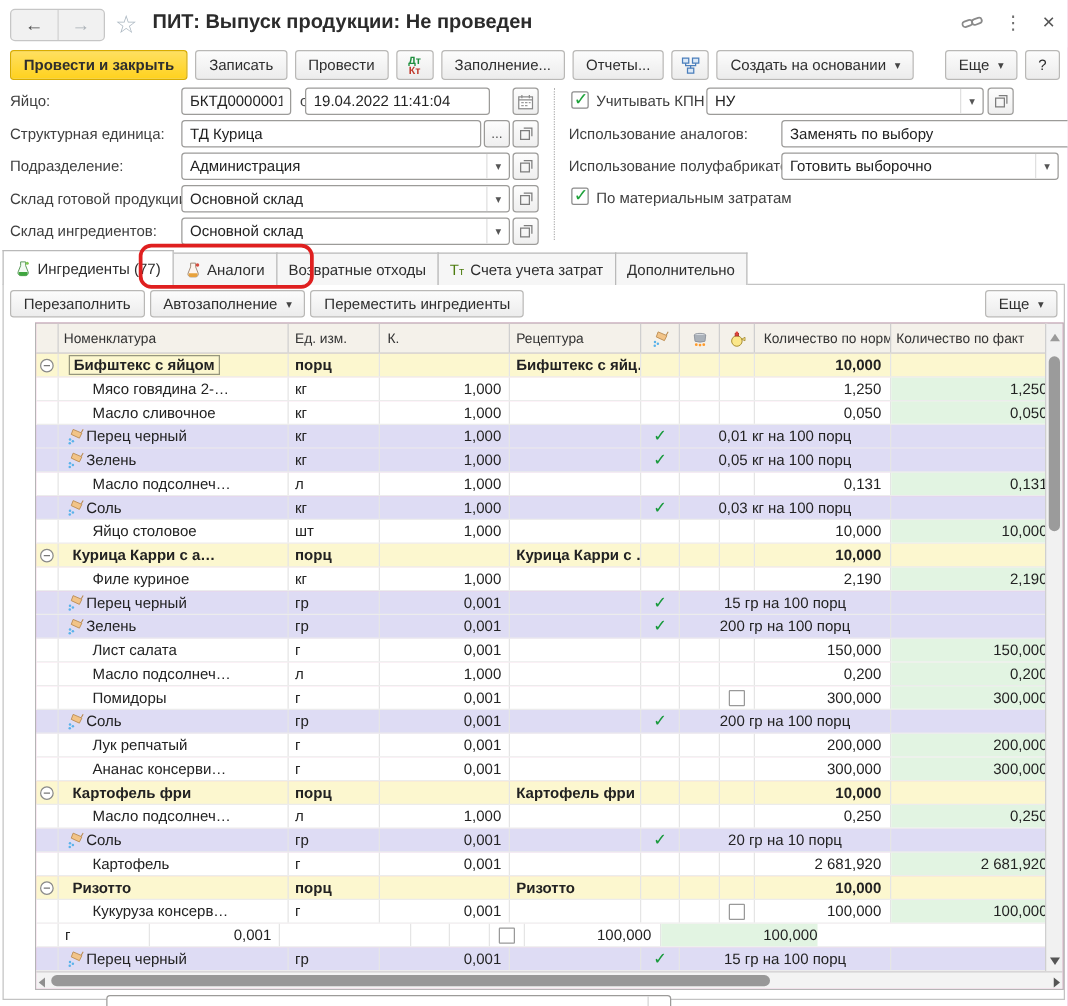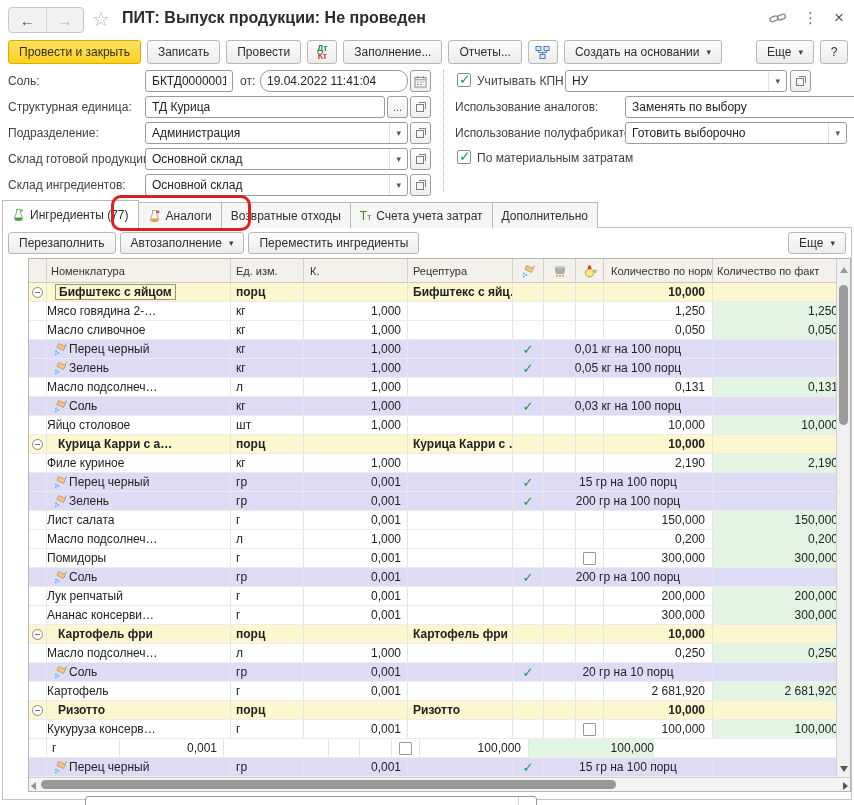--- a/index.html
+++ b/index.html
@@ -21,21 +21,21 @@
   .wtitle { position:absolute; left:122px; top:9px; font-size:16px; font-weight:bold; color:#2b2b2b; white-space:nowrap; }
   .titleicons { position:absolute; right:10px; top:8px; display:flex; gap:16px; align-items:center; }
   .tic { color:#6e6e6e; cursor:pointer; display:flex; align-items:center; }
   .dots { font-size:15px; letter-spacing:0; }
   .closex { font-size:17px; color:#555; }
 
   
   .btn { display:inline-flex; align-items:center; justify-content:center; gap:5px; height:24px;
          padding:0 10px; background:linear-gradient(#fcfcfc,#ececec); border:1px solid #b9b8b6;
          border-radius:3px; color:#2e2e2e; font-size:12px; cursor:pointer; white-space:nowrap; }
-  .btn-primary { background:linear-gradient(#ffe061,#ffd21e); border-color:#d8ac00; font-weight:normal; }
+  .btn-primary { background:linear-gradient(#ffe061,#ffd21e); border-color:#d8ac00; font-weight:bold; }
   .car { font-size:9px; color:#444; margin-left:2px; }
   .toolbar-row { position:absolute; left:8px; top:40px; display:flex; gap:6px; }
   .toolbar-right { position:absolute; right:6px; top:40px; display:flex; gap:6px; }
   .iconbtn { width:30px; padding:0; }
   .dtkt { display:flex; flex-direction:column; font-size:8.5px; line-height:8.5px; font-weight:bold; font-style:normal; }
   .dtkt i { font-style:normal; } .dtkt .dt { color:#1e8e3e; } .dtkt .kt { color:#c0392b; }
 
   
   .flabel { position:absolute; color:#3f3f3f; white-space:nowrap; line-height:22px; }
   .input { position:absolute; height:22px; background:#fff; border:1px solid #9c9b99; border-radius:3px;
@@ -83,21 +83,21 @@
   .c-k{width:104px;justify-content:flex-end;padding:0 6px;} .c-rec{width:105px;padding:0 5px;}
   .c-i1{width:31px;justify-content:center;} .c-i2{width:32px;justify-content:center;}
   .c-i3{width:28px;justify-content:center;} .c-norm{width:109px;justify-content:flex-end;padding:0 7px;}
   .c-merge{width:169px;justify-content:center;} .c-fact{width:125px;border-right:none;}
   .factv { display:block; width:150px; text-align:right; }
   .tr.group { background:#fcf7cf; font-weight:bold; }
   .tr.spice { background:#dedcf4; }
   .tr.normal .c-fact { background:#e2f4e2; }
   .gname { margin-left:8px; padding:0 3px; }
   .focusbox { border:1px solid #97977d; background:#fcf7cf; }
-  .nname { }
+  .nname { margin-left:27px; }
   .spicename { margin-left:2px; }
   .ic-hand { margin-left:7px; flex:none; }
   .expander { width:11px; height:11px; border:1px solid #8a8a8a; border-radius:50%; position:relative; background:#fff; }
   .expander::after { content:""; position:absolute; left:2px; right:2px; top:4px; border-top:1px solid #777; }
   .gcheck { color:#189a3c; font-weight:bold; font-size:13px; }
   .tblcb { width:13px; height:13px; border:1px solid #999; background:#fff; border-radius:1px; }
 
   
   .vstrip { position:absolute; right:0; top:0; width:14px; height:518px; background:#f1f1f1;
             border-left:1px solid #cfcfcf; }
@@ -169,26 +169,26 @@
   </button>
 </div>
 <div class="toolbar-right">
   <button class="btn">
     <span>Еще</span>
       <span class="car">▾</span>
   </button>
   <button class="btn" style="width:28px;padding:0;">?</button>
 </div>
 
-<span class="flabel" style="left:8px;top:70px;">Соль:</span>
+<span class="flabel" style="left:8px;top:70px;">Яйцо:</span>
 <div class="input" style="left:145px;top:70px;width:88px;background:#fdfdfd;">
   <span class="val">БКТД0000001</span>
 </div>
 <span class="flabel" style="left:240px;top:70px;">от:</span>
-<div class="input" style="left:260px;top:70px;width:148px;border-radius:10px;">
+<div class="input" style="left:244px;top:70px;width:148px;">
   <span class="val">19.04.2022 11:41:04</span>
 </div>
 <div class="mini-btn" style="left:410px;top:70px;">
   <svg width="13" height="13" viewBox="0 0 13 13" fill="none" stroke="#8a8a8a">
     <rect x="1" y="2.5" width="11" height="9.5" fill="#fff"></rect>
       <path d="M1 4.8 h11 M3.5 1 v2.5 M9.5 1 v2.5"></path>
     <path d="M3 7 h2 M6 7 h2 M9 7 h1.5 M3 9.5 h2 M6 9.5 h2" stroke="#9a9a9a"></path>
   </svg>
 </div>
 

